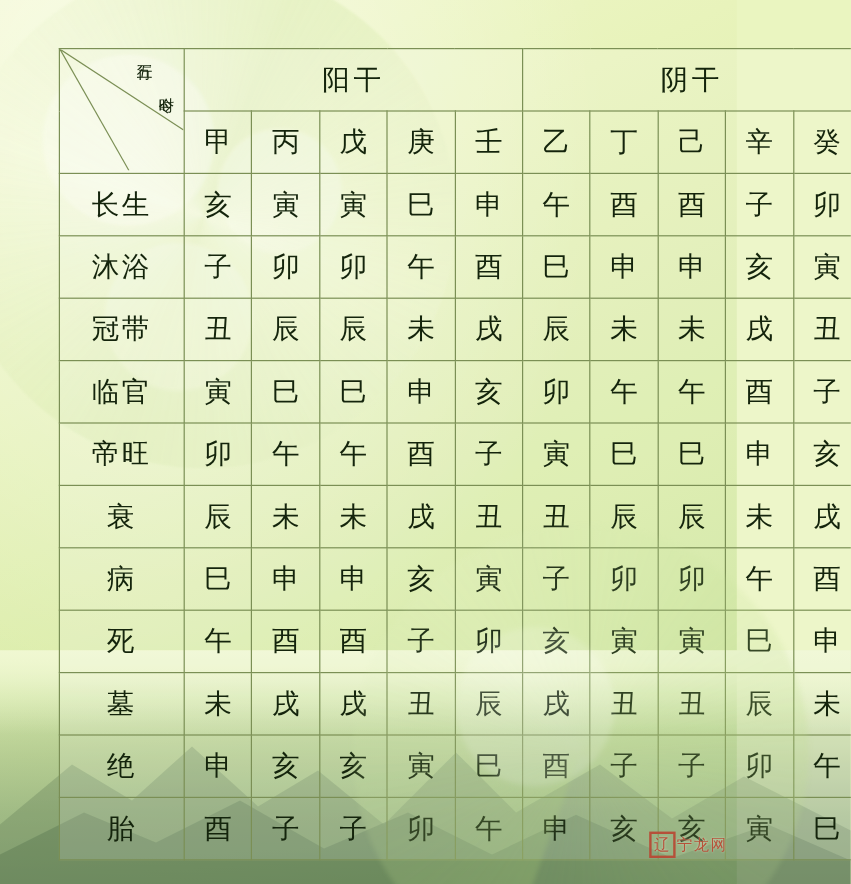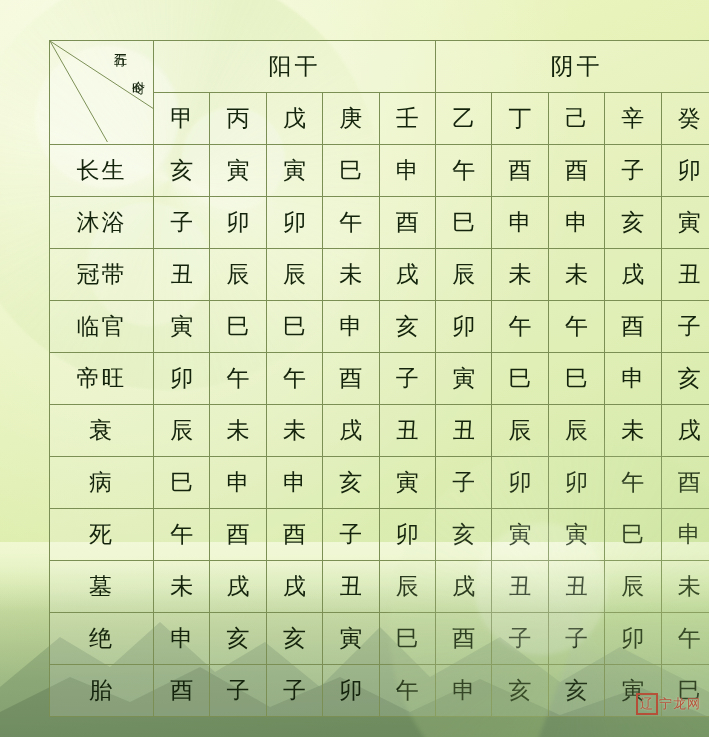--- a/index.html
+++ b/index.html
@@ -8,21 +8,21 @@
   }
   body {
     width: 709px;
     height: 737px;
     overflow: hidden;
     font-family: "Liberation Serif", serif;
     background: #eaf5c0;
   }
   .page {
     position: relative;
-    width: 709px;
+    width: 614px;
     height: 737px;
     background:
       radial-gradient(ellipse at 20% 15%, rgba(255,255,255,0.55) 0%, rgba(255,255,255,0) 55%),
       linear-gradient(155deg, #f2f8cf 0%, #e8f3bb 28%, #dcedab 55%, #cfe69c 78%, #bcdc8c 100%);
   }
   
   .page::before {
     content: "";
     position: absolute;
     left: -40px; top: -30px;

